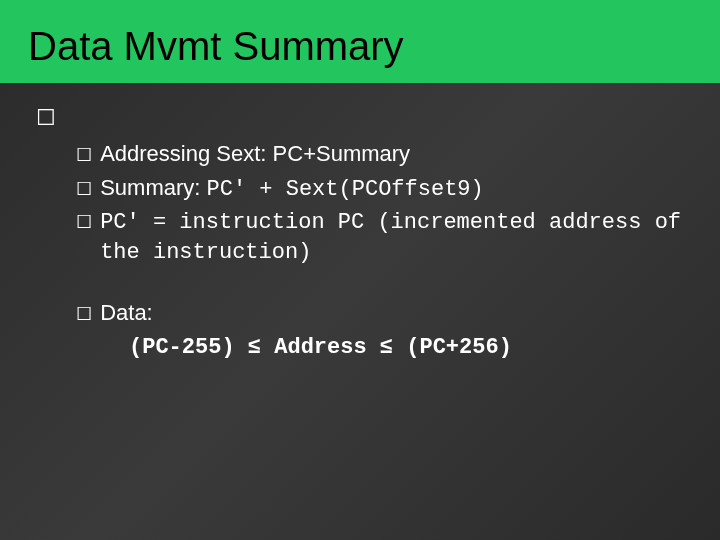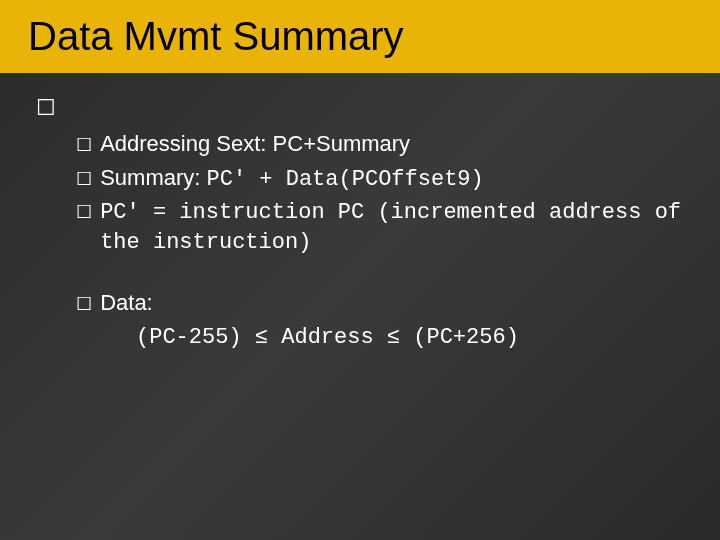--- a/index.html
+++ b/index.html
@@ -4,22 +4,22 @@
 <style>
   * { margin: 0; padding: 0; box-sizing: border-box; }
   body {
     width: 720px;
     height: 540px;
     background: linear-gradient(135deg, #2a2a2a 0%, #3a3a3a 50%, #2a2a2a 100%);
     overflow: hidden;
     position: relative;
   }
   .title-bar {
-    background: #eab308;
-    padding: 14px 28px 14px 28px;
+    background: #22c55e;
+    padding: 24px 28px 14px 28px;
     width: 100%;
   }
   .title {
     font-family: Arial, sans-serif;
     font-size: 40px;
     font-weight: 400;
     color: #000000;
   }
   .content {
     padding: 24px 36px;
@@ -59,21 +59,22 @@
     font-family: "Courier New", monospace;
   }
   .gap { height: 26px; }
   .indent-block {
     font-family: "Courier New", monospace;
     font-size: 22px;
     margin-left: 40px;
     line-height: 1.5;
   }
   .indent-block .line2 {
-    margin-left: 20px;
+    margin-left: 13px;
+    font-weight: bold;
   }
 </style>
 </head>
 <body>
 
 <div class="title-bar">
   <h1 class="title">Data Mvmt Summary</h1>
 </div>
 
 <div class="content">
@@ -84,21 +85,21 @@
 
   <div class="sub-group">
 
     <div class="bullet-2">
       <span class="marker">☐</span>
       <span class="content-span"><span>Addressing Sext: </span><span>PC+Summary</span></span>
     </div>
 
     <div class="bullet-2">
       <span class="marker">☐</span>
-      <span class="content-span"><span>Summary: </span><span class="mono">PC' + Data(PCOffset9)</span></span>
+      <span class="content-span"><span>Summary: </span><span class="mono">PC' + Sext(PCOffset9)</span></span>
     </div>
 
     <div class="bullet-2">
       <span class="marker">☐</span>
       <span class="content-span mono">PC' = instruction PC (incremented address of the instruction)</span>
     </div>
 
     <div class="gap"></div>
 
     <div class="bullet-2">

